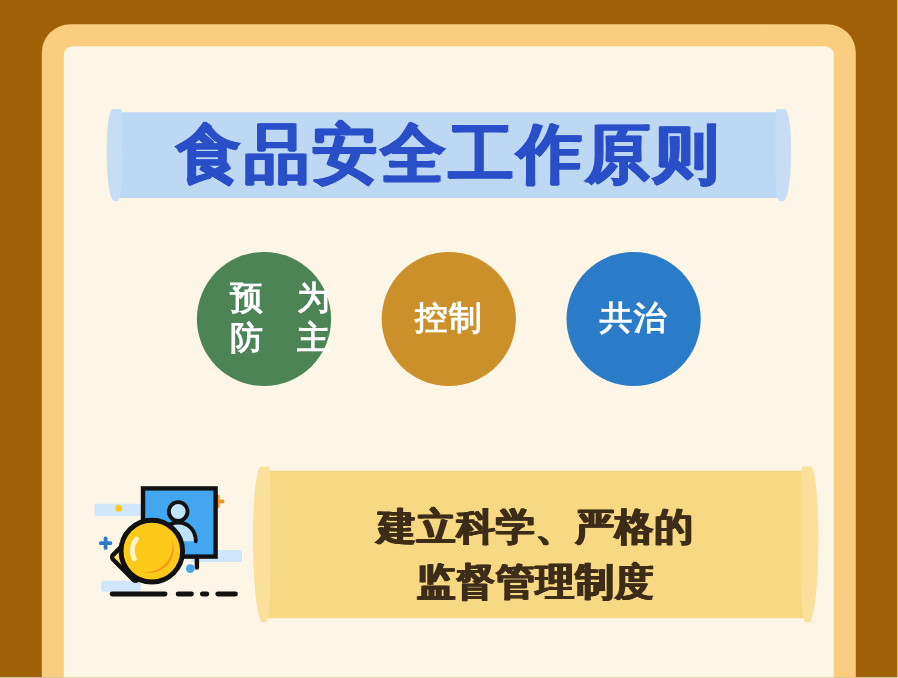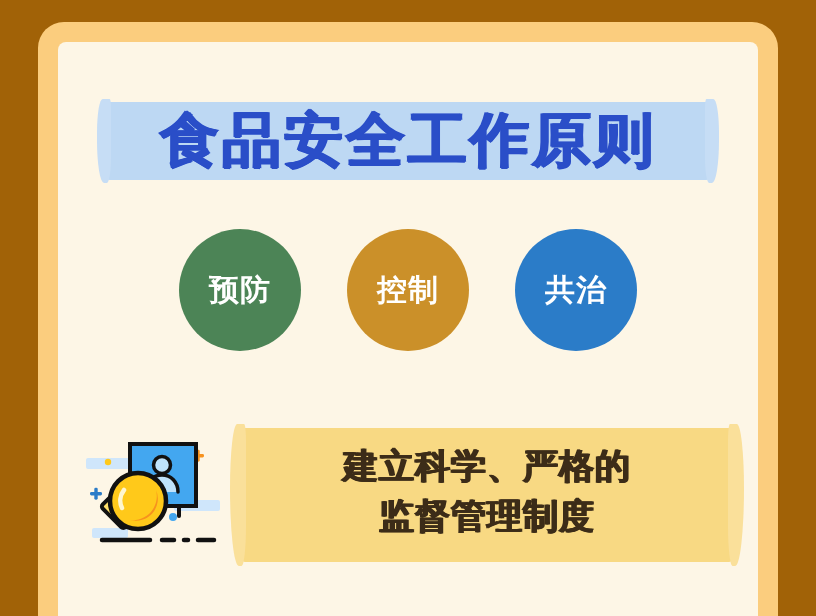--- a/index.html
+++ b/index.html
@@ -147,21 +147,21 @@
     width: 16px;
     height: 142px;
     background: #fae09a;
   }
   .note-band::before { left: -10px;  border-radius: 45% 12% 28% 55%; }
   .note-band::after  { right: -10px; border-radius: 12% 45% 55% 28%; }
 
   .note-text {
     position: absolute;
     left: 182px;
-    top: 17px;
+    top: 31px;
     width: 494px;
     text-align: center;
     color: #3c2c18;
     font-size: 35px;
     line-height: 50px;
     font-weight: 700;
     letter-spacing: 1px;
     font-family: "DejaVu Sans", "Liberation Sans", sans-serif;
     text-shadow: 1px 0 0 #3c2c18, -1px 0 0 #3c2c18;
   }
@@ -187,20 +187,21 @@
 
     <div class="title-wrap">
       <div class="title-band"></div>
       <div class="title-text">食品安全工作原则</div>
     </div>
 
     <div class="circle-row">
 
       <div class="circle" style="background:#4c8456">
         <span>预防</span>
+        <span>为主</span>
       </div>
 
 
       <div class="circle" style="background:#cb9029">
         <span>控制</span>
       </div>
 
       <div class="circle" style="background:#2b7cc8">
         <span>共治</span>
       </div>

